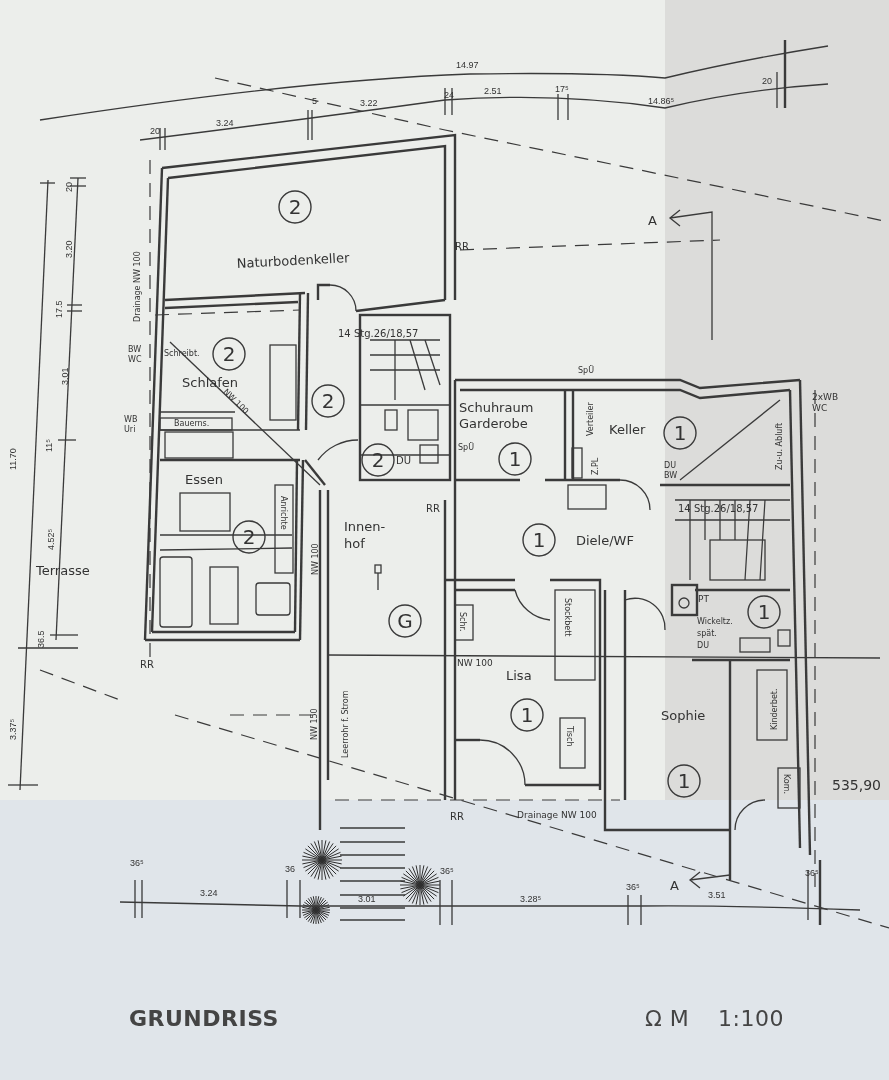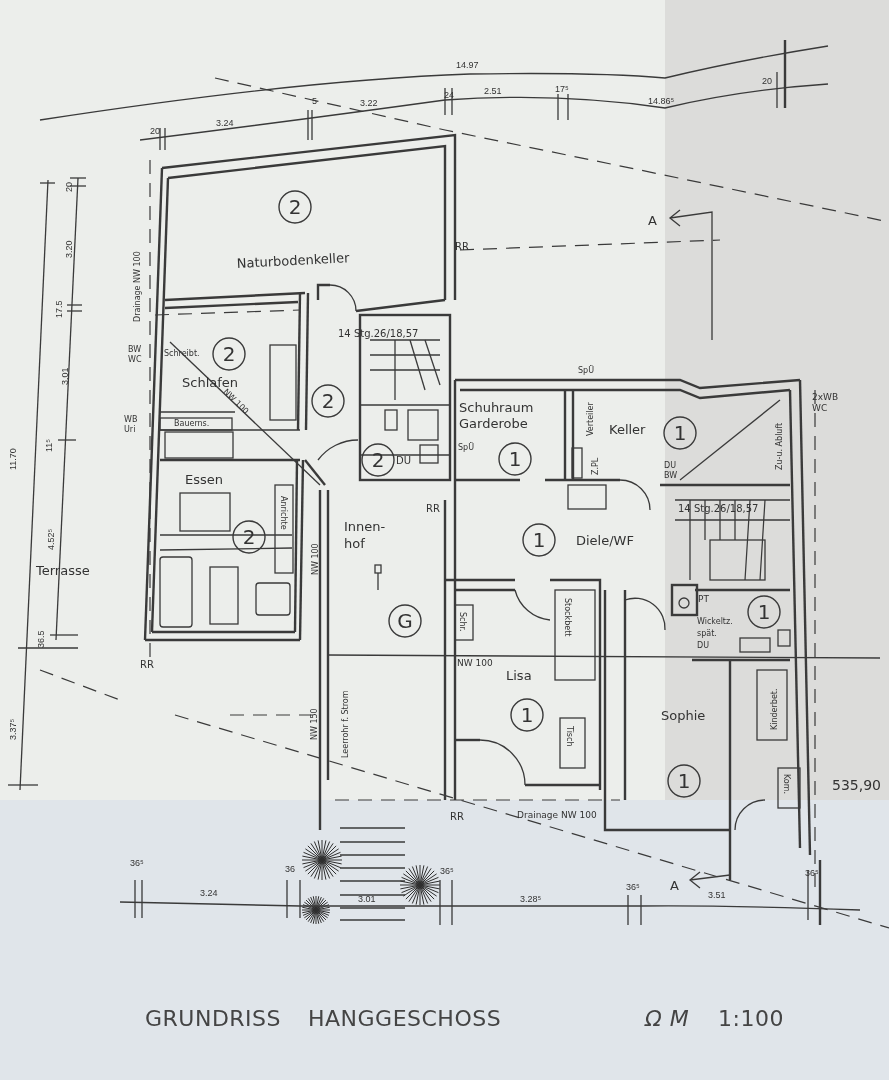--- a/index.html
+++ b/index.html
@@ -433,17 +433,16 @@
     <text class="lbl" x="128" y="362" font-size="8">WC</text>
     <text class="lbl" x="124" y="422" font-size="8">WB</text>
     <text class="lbl" x="124" y="432" font-size="8">Uri</text>
     <text class="lbl" x="664" y="468" font-size="8">DU</text>
     <text class="lbl" x="664" y="478" font-size="8">BW</text>
     <text class="lbl" x="812" y="400" font-size="9">2xWB</text>
     <text class="lbl" x="812" y="411" font-size="9">WC</text>
     <text class="lbl" x="832" y="790" font-size="14">535,90</text>
   </svg>
 
-  <div class="title" style="left:145px;">GRUNDRISS</div>
-  <div class="title" style="left:308px;">HANGGESCHOSS</div>
-  <div class="title" style="left:645px;font-style:italic;">Ω M</div>
+  <div class="title" style="left:129px;font-weight:bold;">GRUNDRISS</div>
+  <div class="title" style="left:645px;">Ω M</div>
   <div class="title" style="left:718px;">1:100</div>
 </div>
 
 </body></html>

